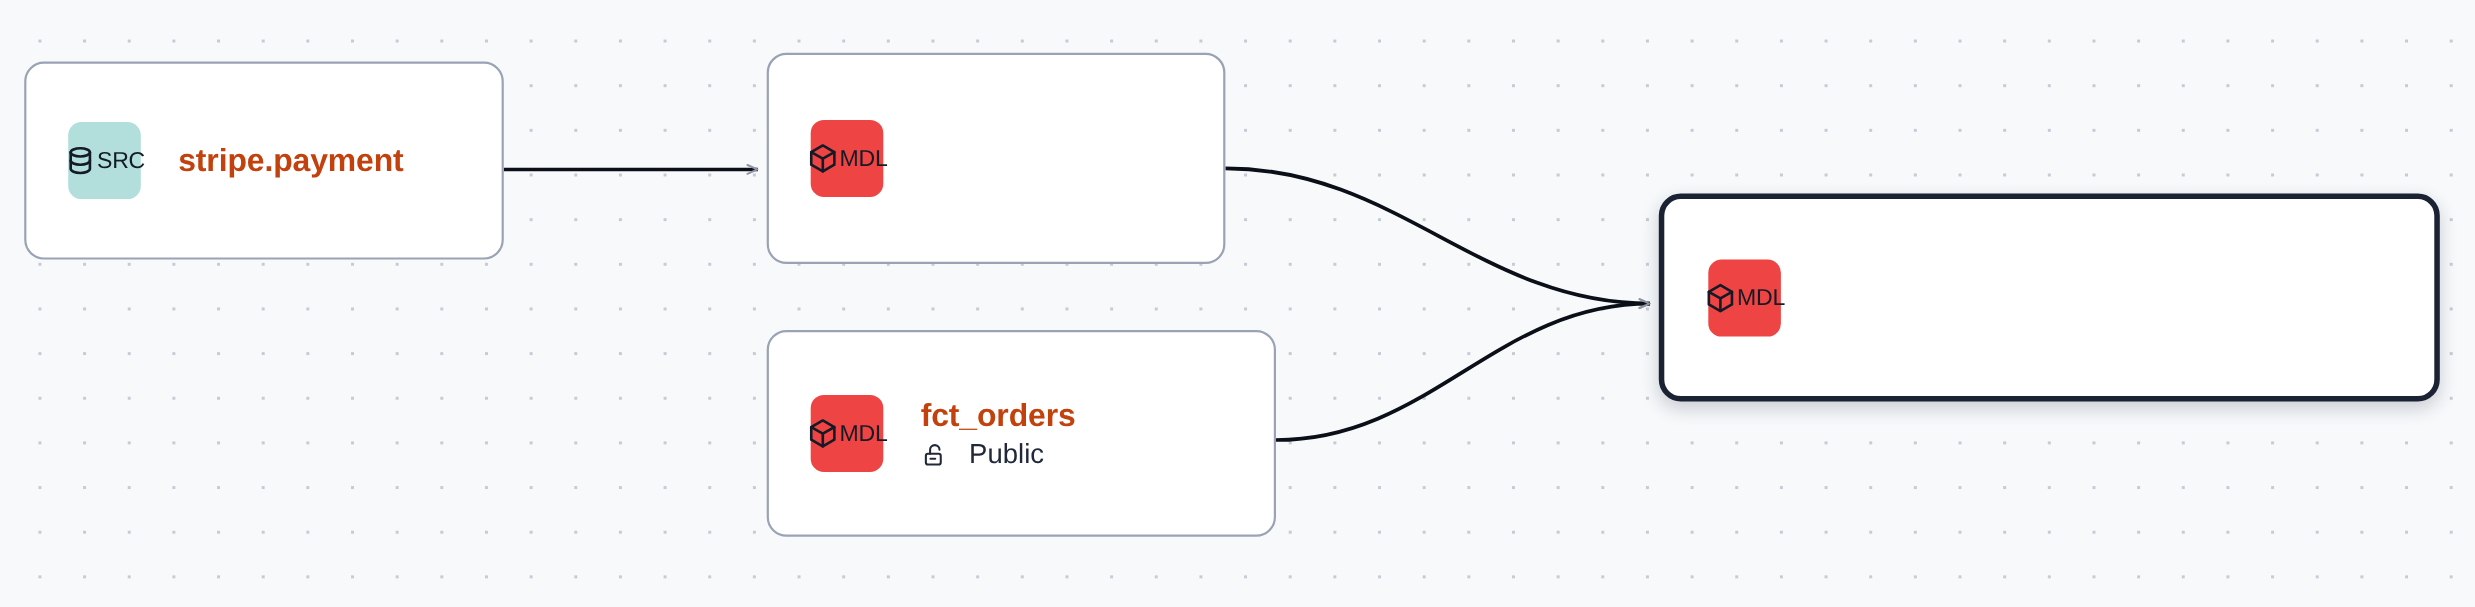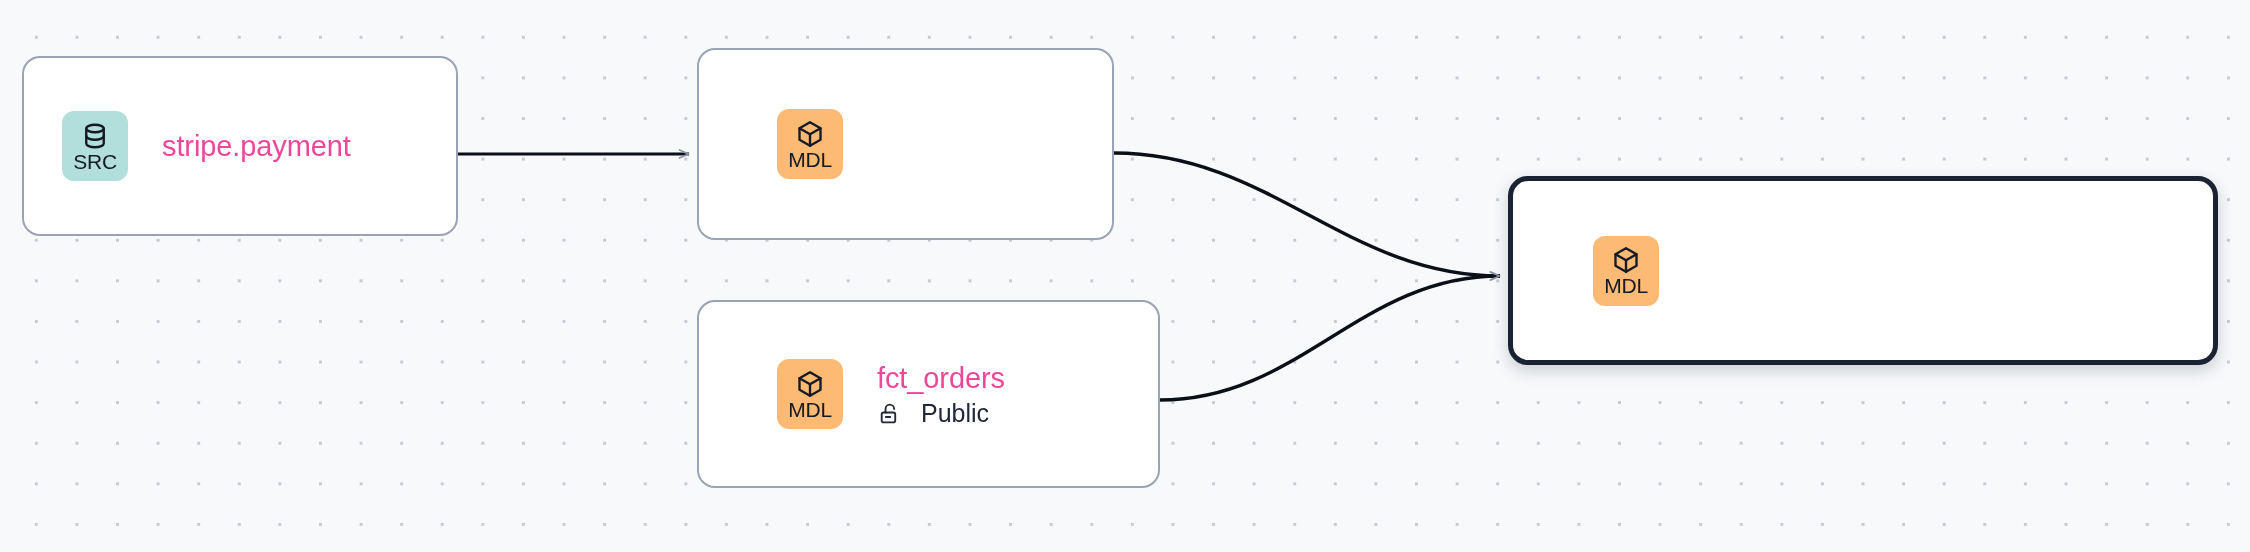--- a/index.html
+++ b/index.html
@@ -41,48 +41,49 @@
     border: 5px solid #1b2233;
     border-radius: 20px;
     box-shadow: 0 6px 16px rgba(30,38,56,0.20);
   }
   .badge {
     flex: 0 0 auto;
     width: 66px;
     height: 70px;
     border-radius: 12px;
     display: flex;
-    flex-direction: column;
+    flex-direction: row;
     align-items: center;
     justify-content: center;
     gap: 0;
   }
   .badge.src { background: #b2dfdb; }
-  .badge.mdl { background: #fdba74; margin-left: 40px; }
+  .badge.mdl { background: #ef4444; }
   .badge svg { display: block; }
   .badge .badge-text {
     font-size: 21px;
     line-height: 21px;
     color: #141a26;
     letter-spacing: -0.2px;
     font-family: "Liberation Sans", sans-serif;
   }
   .node-body {
     margin-left: 34px;
     display: flex;
     flex-direction: column;
     justify-content: center;
     gap: 6px;
   }
   .node-title {
     font-size: 29px;
     line-height: 32px;
-    color: #ec4899;
+    color: #c2410c;
     white-space: nowrap;
     letter-spacing: -0.1px;
+    font-weight: bold;
   }
   .node-sub {
     display: flex;
     align-items: center;
     gap: 19px;
     font-size: 25px;
     line-height: 27px;
     color: #20283a;
     white-space: nowrap;
   }

